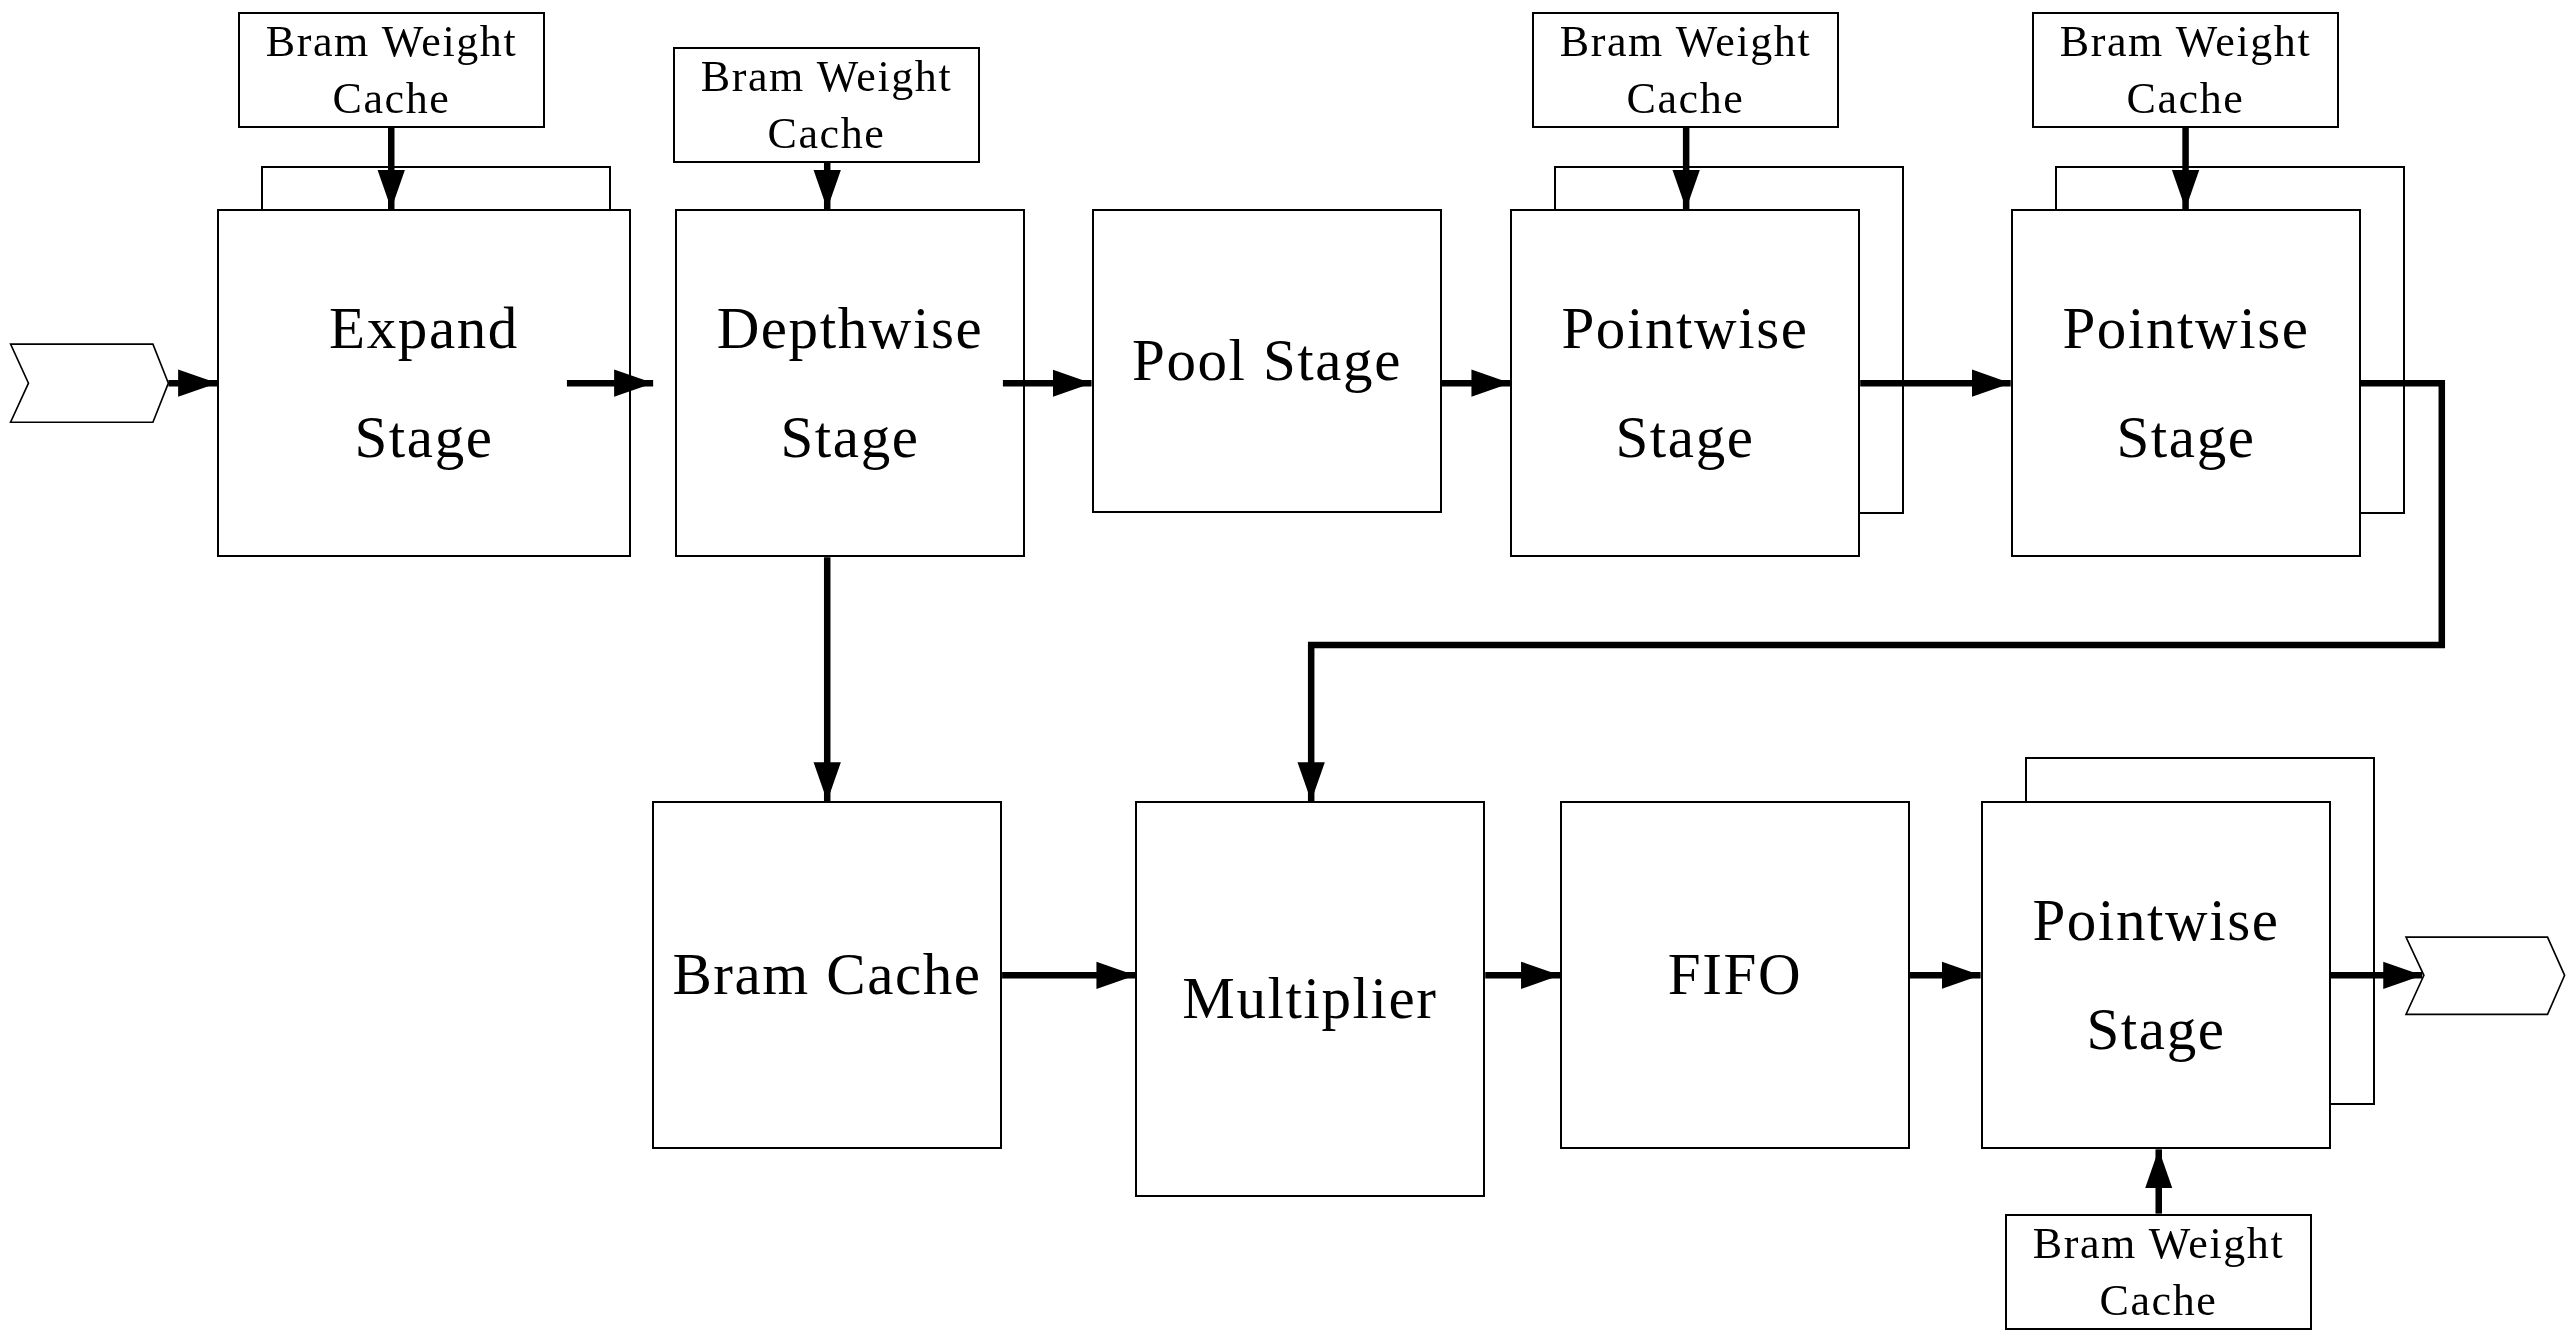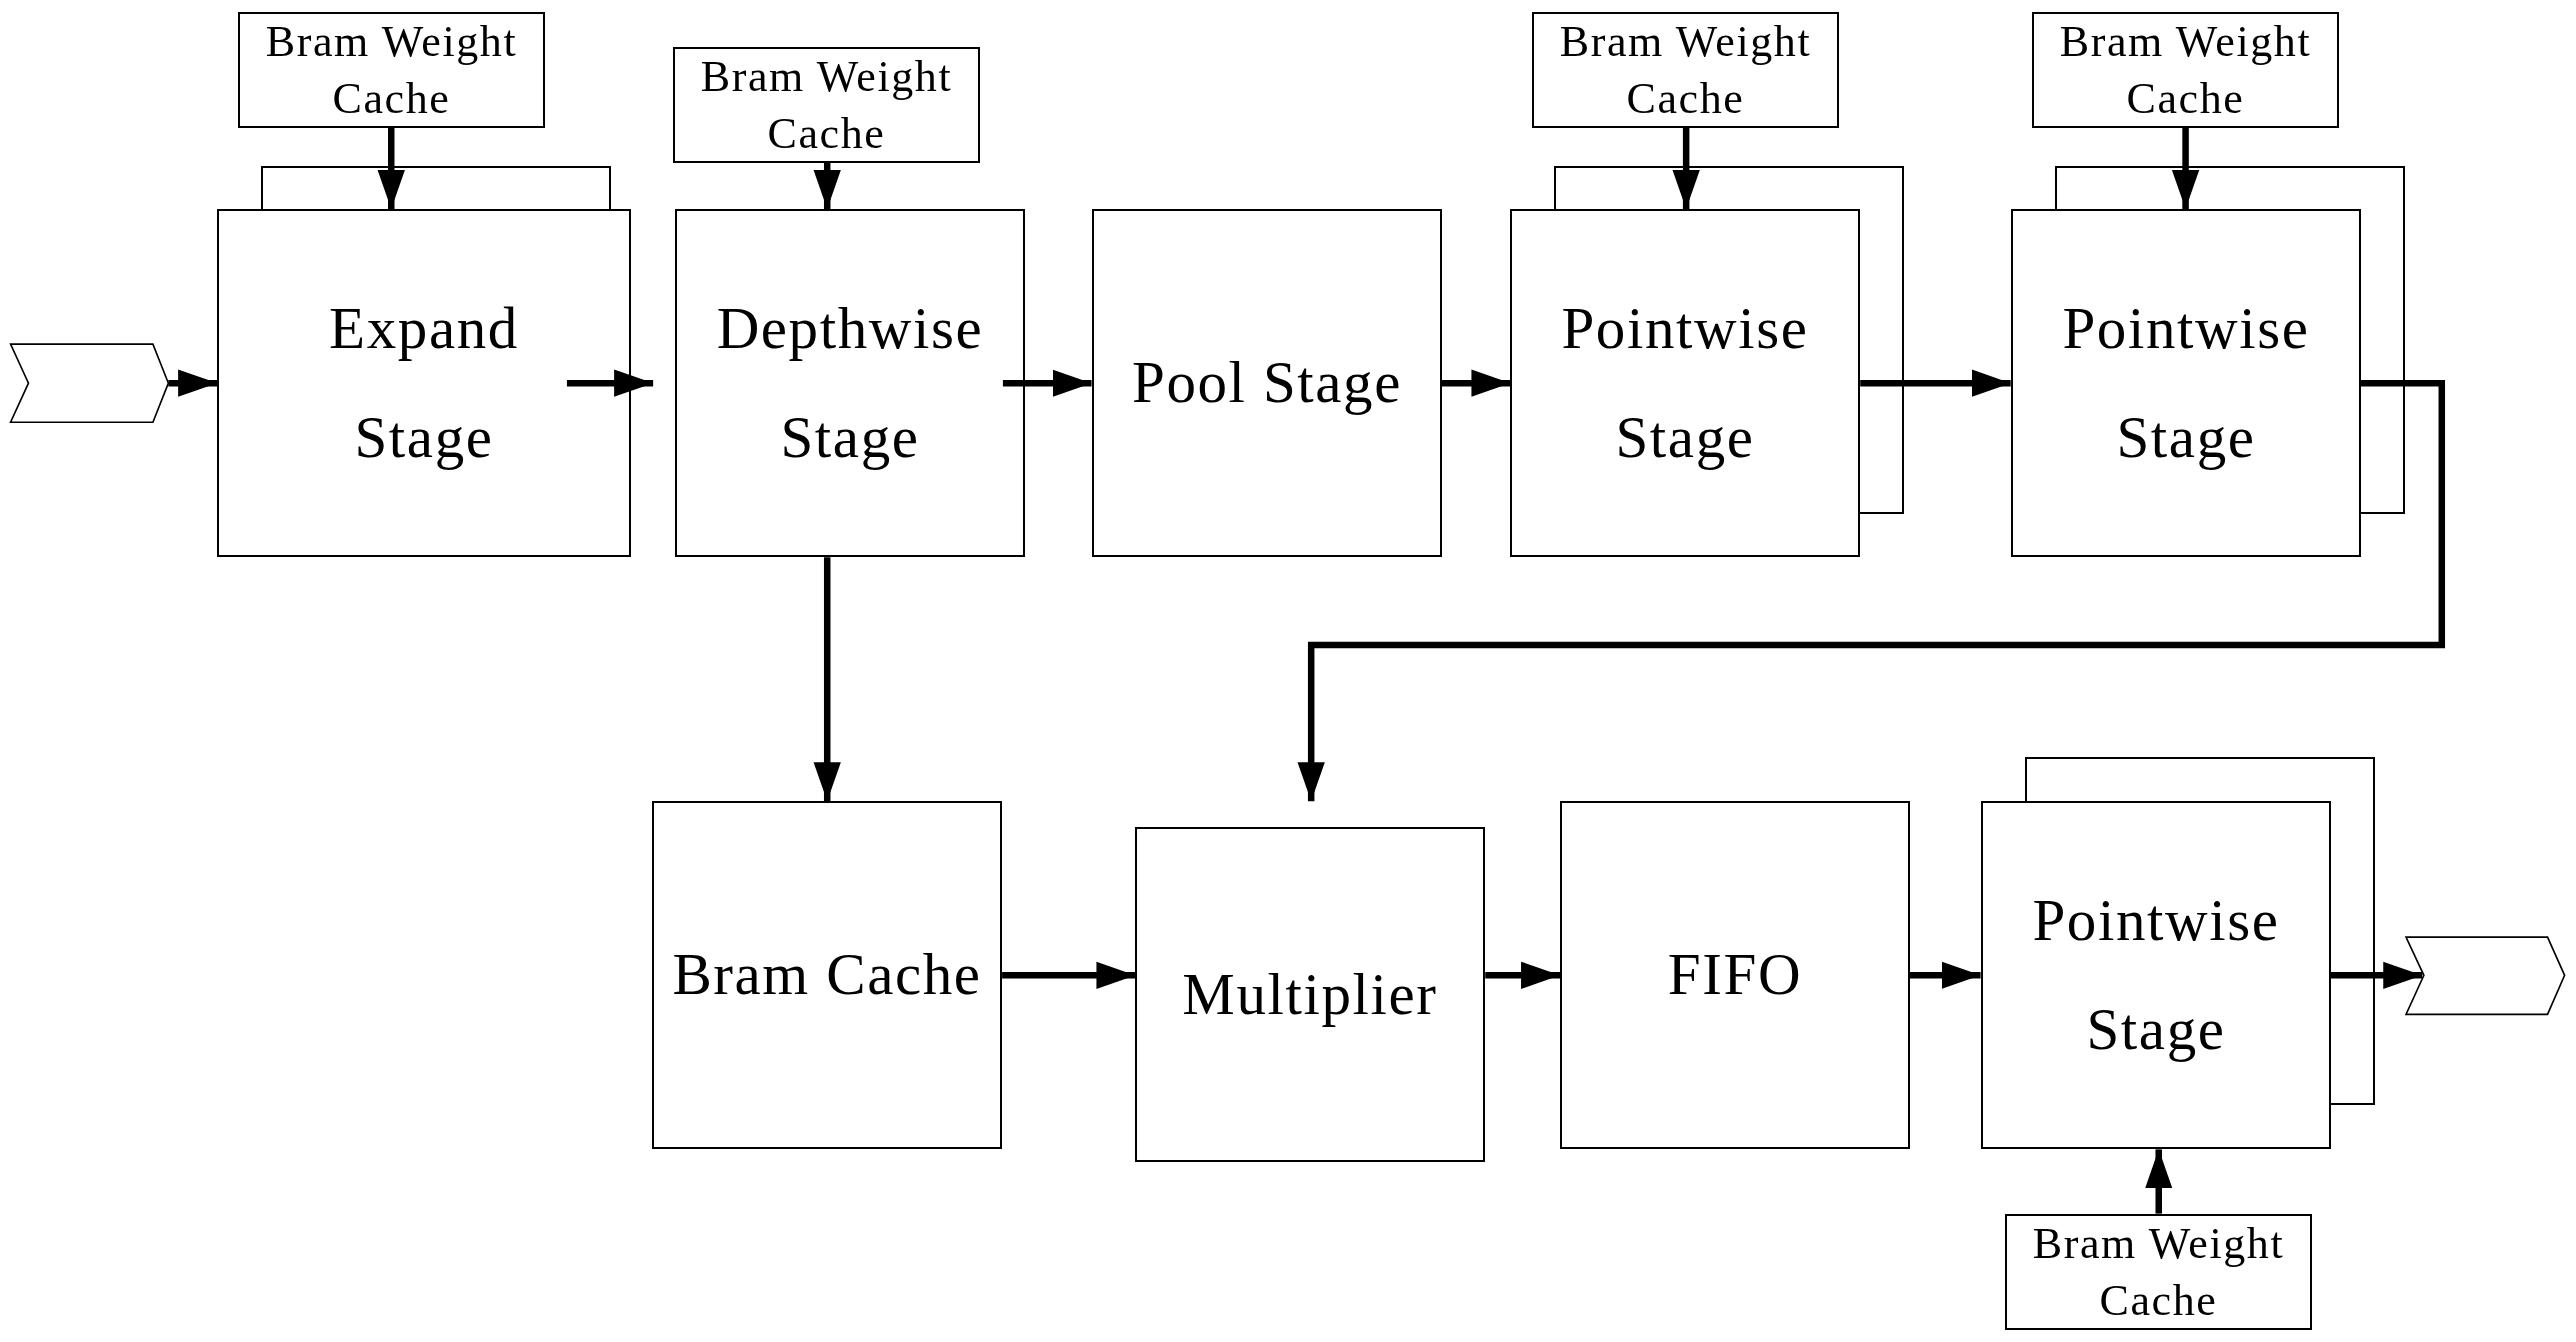--- a/index.html
+++ b/index.html
@@ -57,36 +57,36 @@
   <div class="shadow" style="left:2025px; top:757px; width:350px; height:348px;"></div>
 
   <div class="box" style="left:217px;  top:209px; width:414px; height:348px;">
     <span class="stage-label">Expand
 Stage</span>
   </div>
   <div class="box" style="left:653px;  top:209px; width:350px; height:348px;margin-left:22px;">
     <span class="stage-label">Depthwise
 Stage</span>
   </div>
-  <div class="box" style="left:1092px; top:209px; width:350px; height:348px;">
+  <div class="box" style="left:1092px; top:209px; width:350px; height:304px;">
     <span class="stage-label">Pool Stage</span>
   </div>
   <div class="box" style="left:1510px; top:209px; width:350px; height:348px;">
     <span class="stage-label">Pointwise
 Stage</span>
   </div>
   <div class="box" style="left:2011px; top:209px; width:350px; height:348px;">
     <span class="stage-label">Pointwise
 Stage</span>
   </div>
 
   <div class="box" style="left:652px;  top:801px; width:350px; height:348px;align-items:center;">
     <span class="stage-label">Bram Cache</span>
   </div>
-  <div class="box" style="left:1135px; top:827px; width:350px; height:335px;">
+  <div class="box" style="left:1135px; top:801px; width:350px; height:396px;">
     <span class="stage-label">Multiplier</span>
   </div>
   <div class="box" style="left:1560px; top:801px; width:350px; height:348px;">
     <span class="stage-label">FIFO</span>
   </div>
   <div class="box" style="left:1981px; top:801px; width:350px; height:348px;">
     <span class="stage-label">Pointwise
 Stage</span>
   </div>
 

